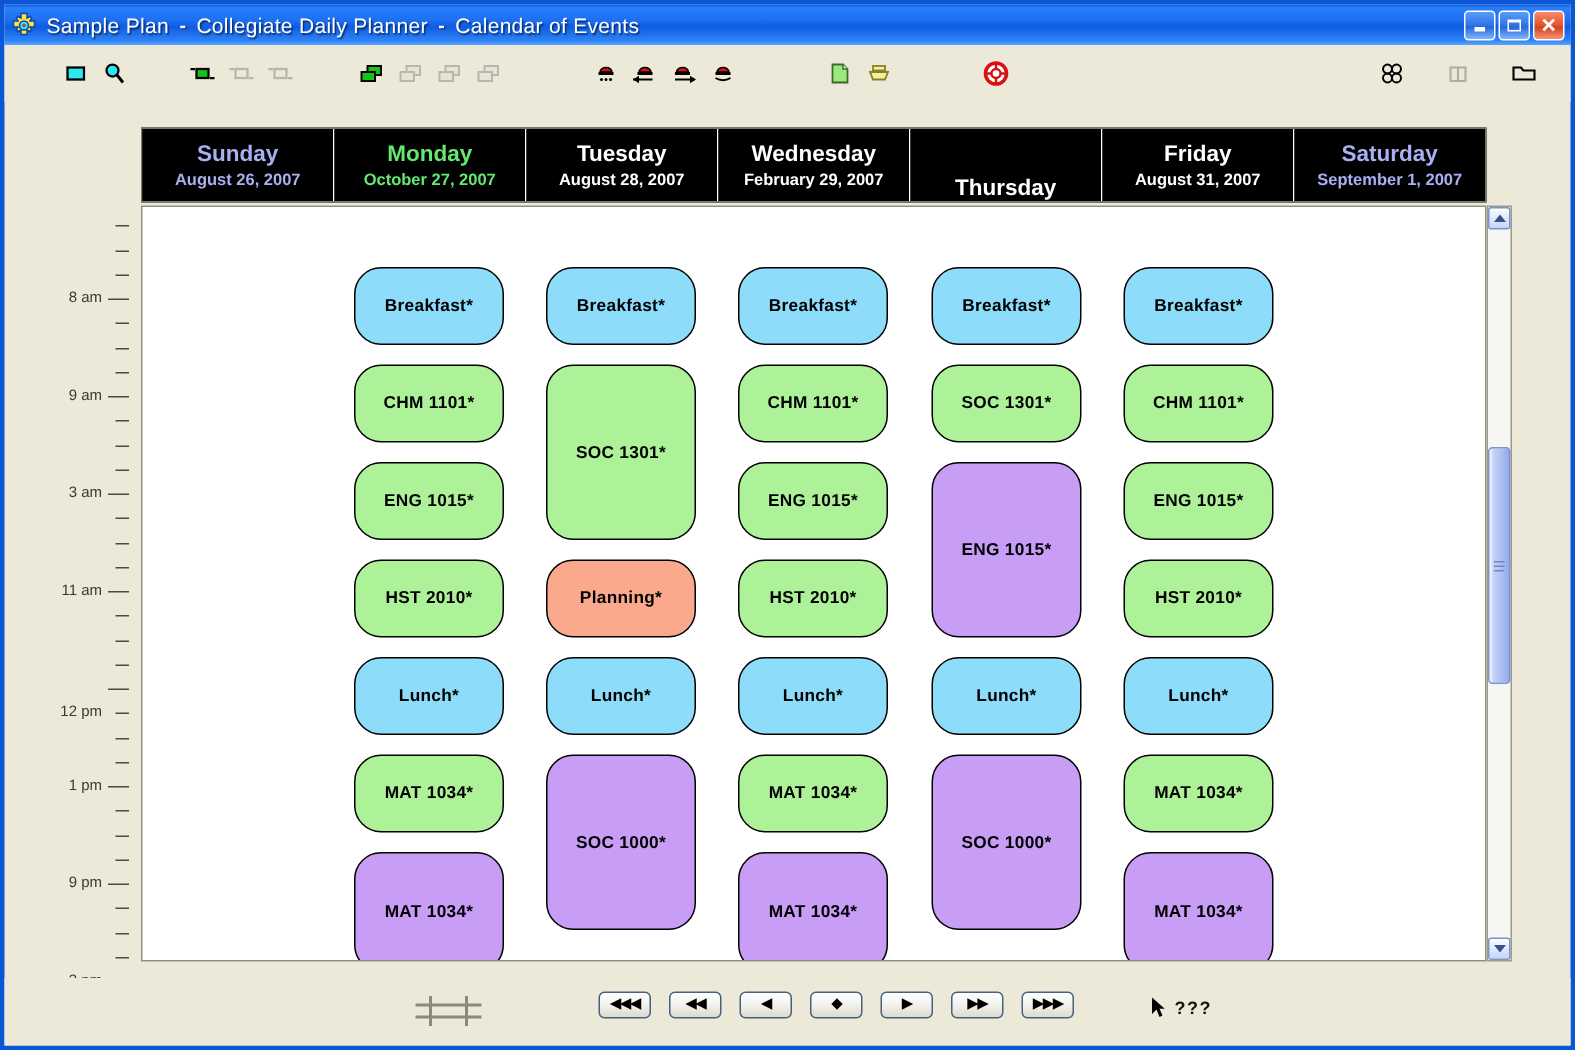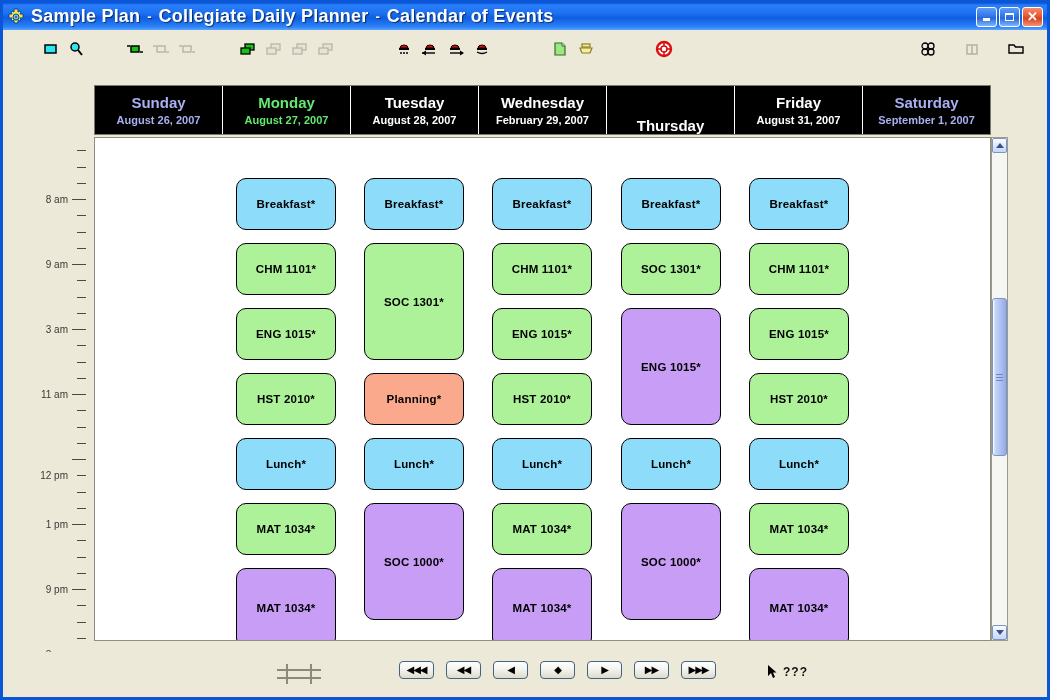--- a/index.html
+++ b/index.html
@@ -16,21 +16,21 @@
     box-sizing:border-box;
   }
   
   #titlebar{
     position:absolute;left:0;top:0;right:0;height:27px;
     background:linear-gradient(180deg,#0b59d8 0%,#2a7ffb 8%,#1c6ff0 40%,#0f5ce0 55%,#2b82f7 88%,#5aa4ff 100%);
     display:flex;align-items:center;
   }
   #app-icon{width:18px;height:18px;margin-left:4px;margin-right:6px;flex:0 0 auto;position:relative;}
   .title-text{
-    color:#ffffff;font-size:18px;font-weight:bold;
+    color:#ffffff;font-size:14px;font-weight:normal;
     text-shadow:1px 1px 1px rgba(0,0,0,.55);
     white-space:nowrap;letter-spacing:.2px;
   }
   .title-sep{color:#ffffff;font-size:13px;font-weight:bold;margin:0 7px;text-shadow:1px 1px 1px rgba(0,0,0,.55);}
   #win-buttons{margin-left:auto;display:flex;gap:2px;padding-right:4px;}
   .win-btn{
     width:21px;height:20px;border:1px solid #ffffff;border-radius:3px;
     display:flex;align-items:center;justify-content:center;
     box-sizing:border-box;
   }
@@ -77,21 +77,21 @@
   }
   
   #grid-outer{
     position:absolute;left:91px;top:69px;width:897px;height:504px;
     background:#ffffff;border:1px solid #8d8d80;box-sizing:border-box;
     overflow:hidden;
   }
   #grid{position:absolute;left:0;top:0;width:880px;height:504px;}
   .event{
     position:absolute;box-sizing:border-box;
-    border:1px solid #000000;border-radius:10px;
+    border:1px solid #000000;border-radius:18px;
     display:flex;align-items:center;justify-content:center;
     font-size:11.5px;font-weight:bold;color:#000;
     text-align:center;letter-spacing:.2px;
   }
   
   #vscroll{
     position:absolute;left:988px;top:69px;width:17px;height:504px;
     background:#f6f6f2;border:1px solid #9a9a8d;box-sizing:border-box;
   }
   .sb-btn{
@@ -319,21 +319,21 @@
 
   <div id="content">
 
     <div id="day-header">
         <div class="day-cell">
           <div class="day-name" style="color: rgb(169, 176, 240);">Sunday</div>
           <div class="day-date" style="color: rgb(169, 176, 240);">August 26, 2007</div>
         </div>
         <div class="day-cell">
           <div class="day-name" style="color: rgb(99, 232, 112);">Monday</div>
-          <div class="day-date" style="color: rgb(99, 232, 112);">August 27, 2007</div>
+          <div class="day-date" style="color: rgb(99, 232, 112);">October 27, 2007</div>
         </div>
         <div class="day-cell">
           <div class="day-name" style="color: rgb(255, 255, 255);">Tuesday</div>
           <div class="day-date" style="color: rgb(255, 255, 255);">August 28, 2007</div>
         </div>
         <div class="day-cell">
           <div class="day-name" style="color: rgb(255, 255, 255);">Wednesday</div>
           <div class="day-date" style="color: rgb(255, 255, 255);">February 29, 2007</div>
         </div>
         <div class="day-cell">

